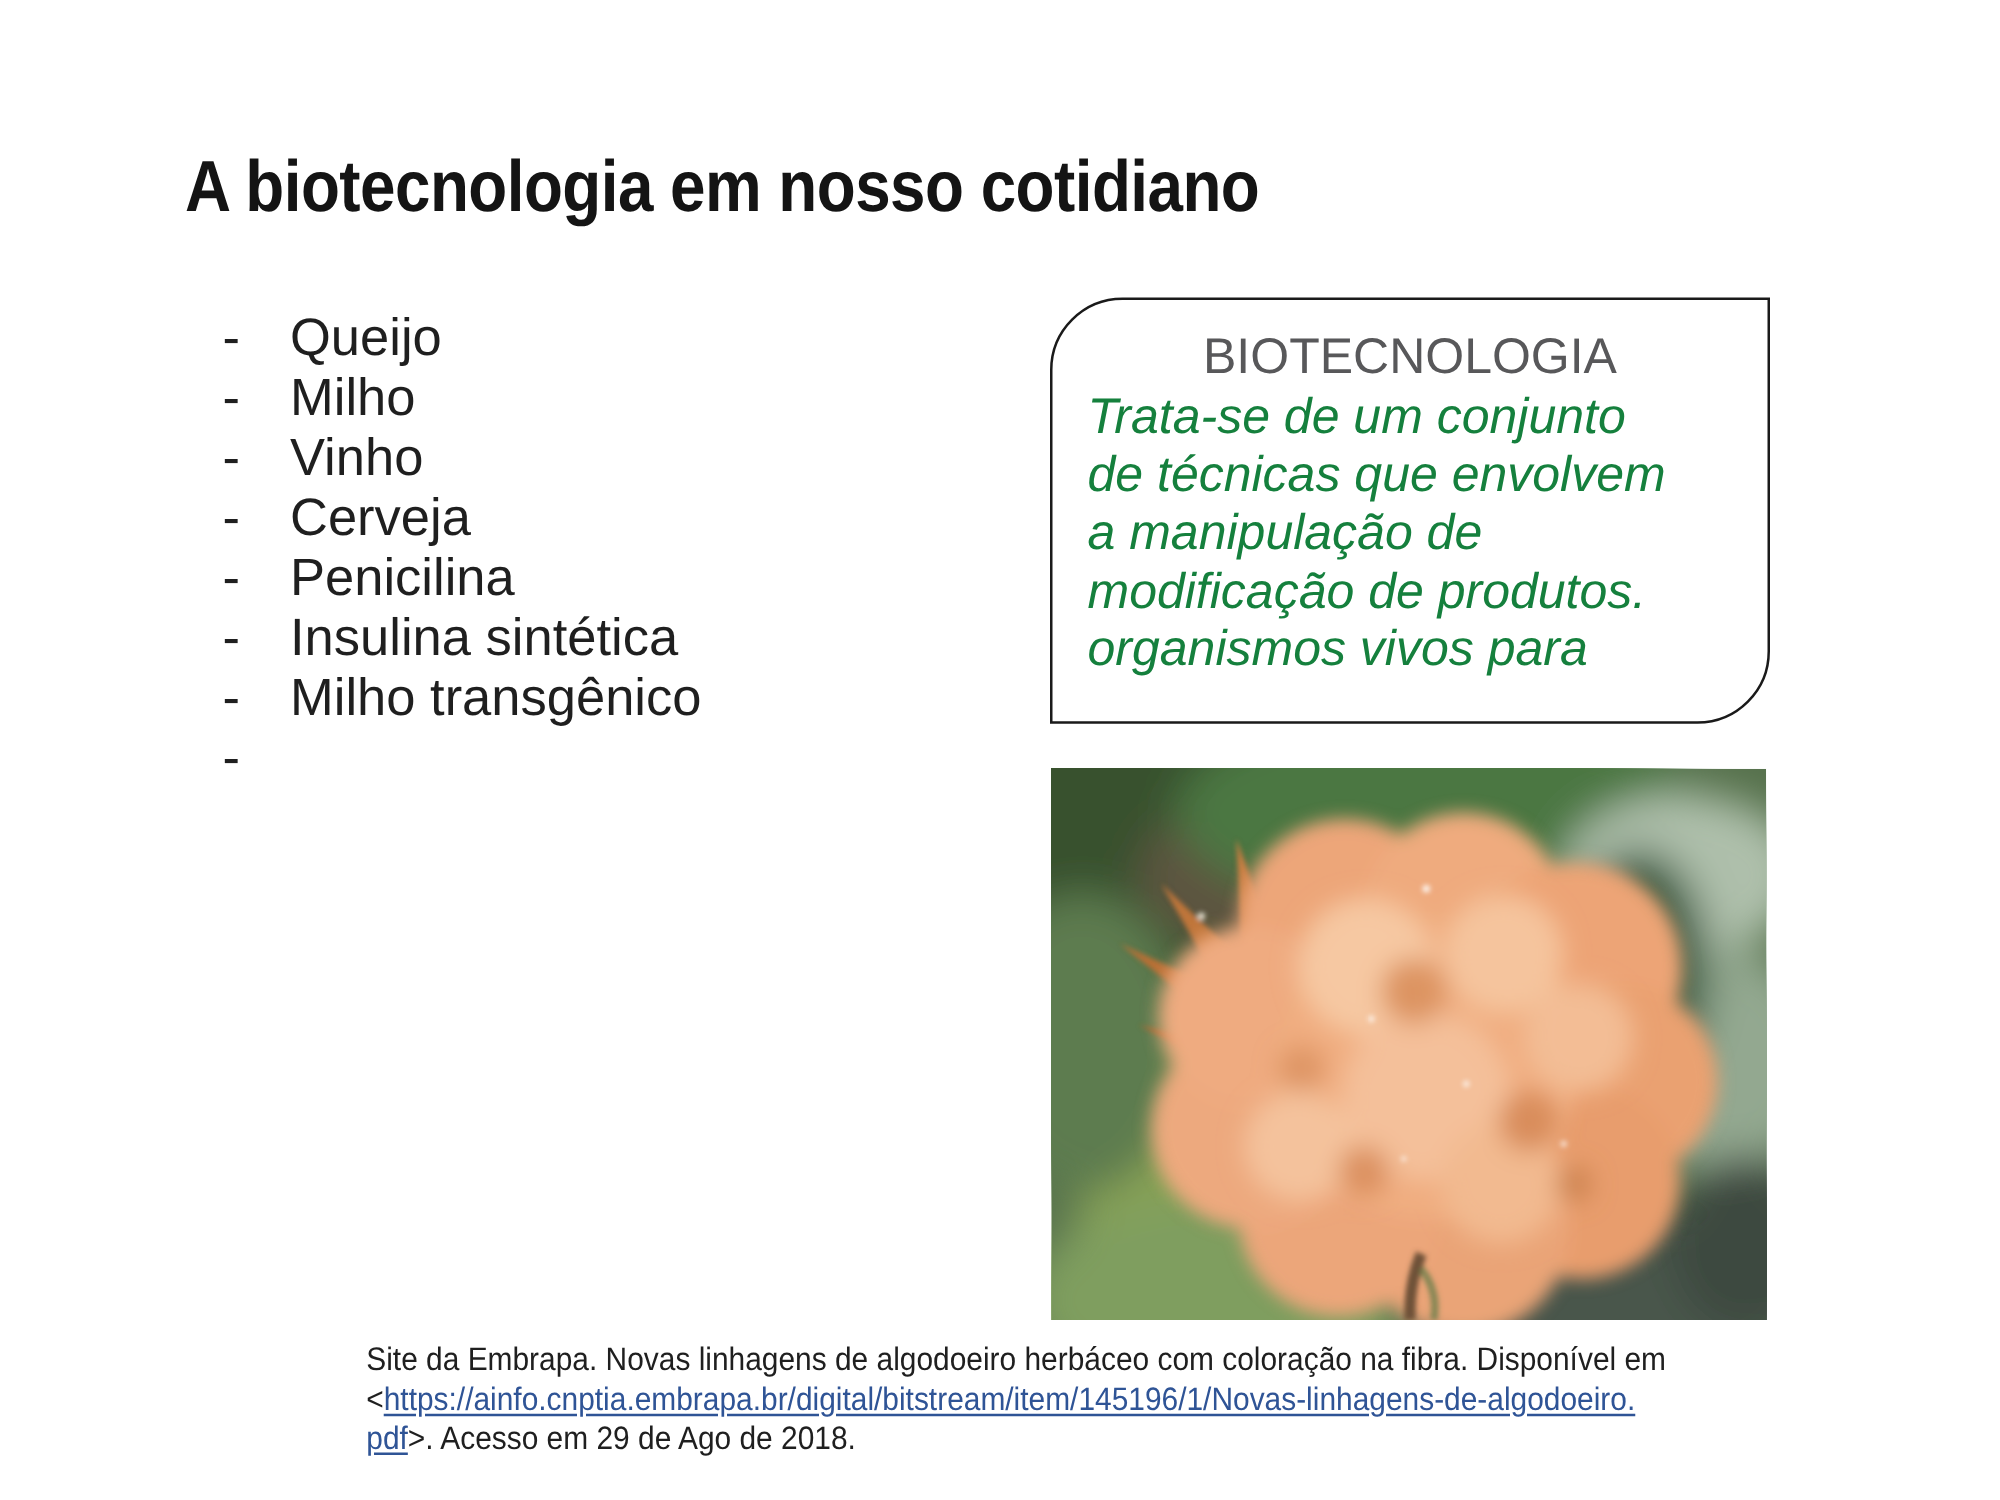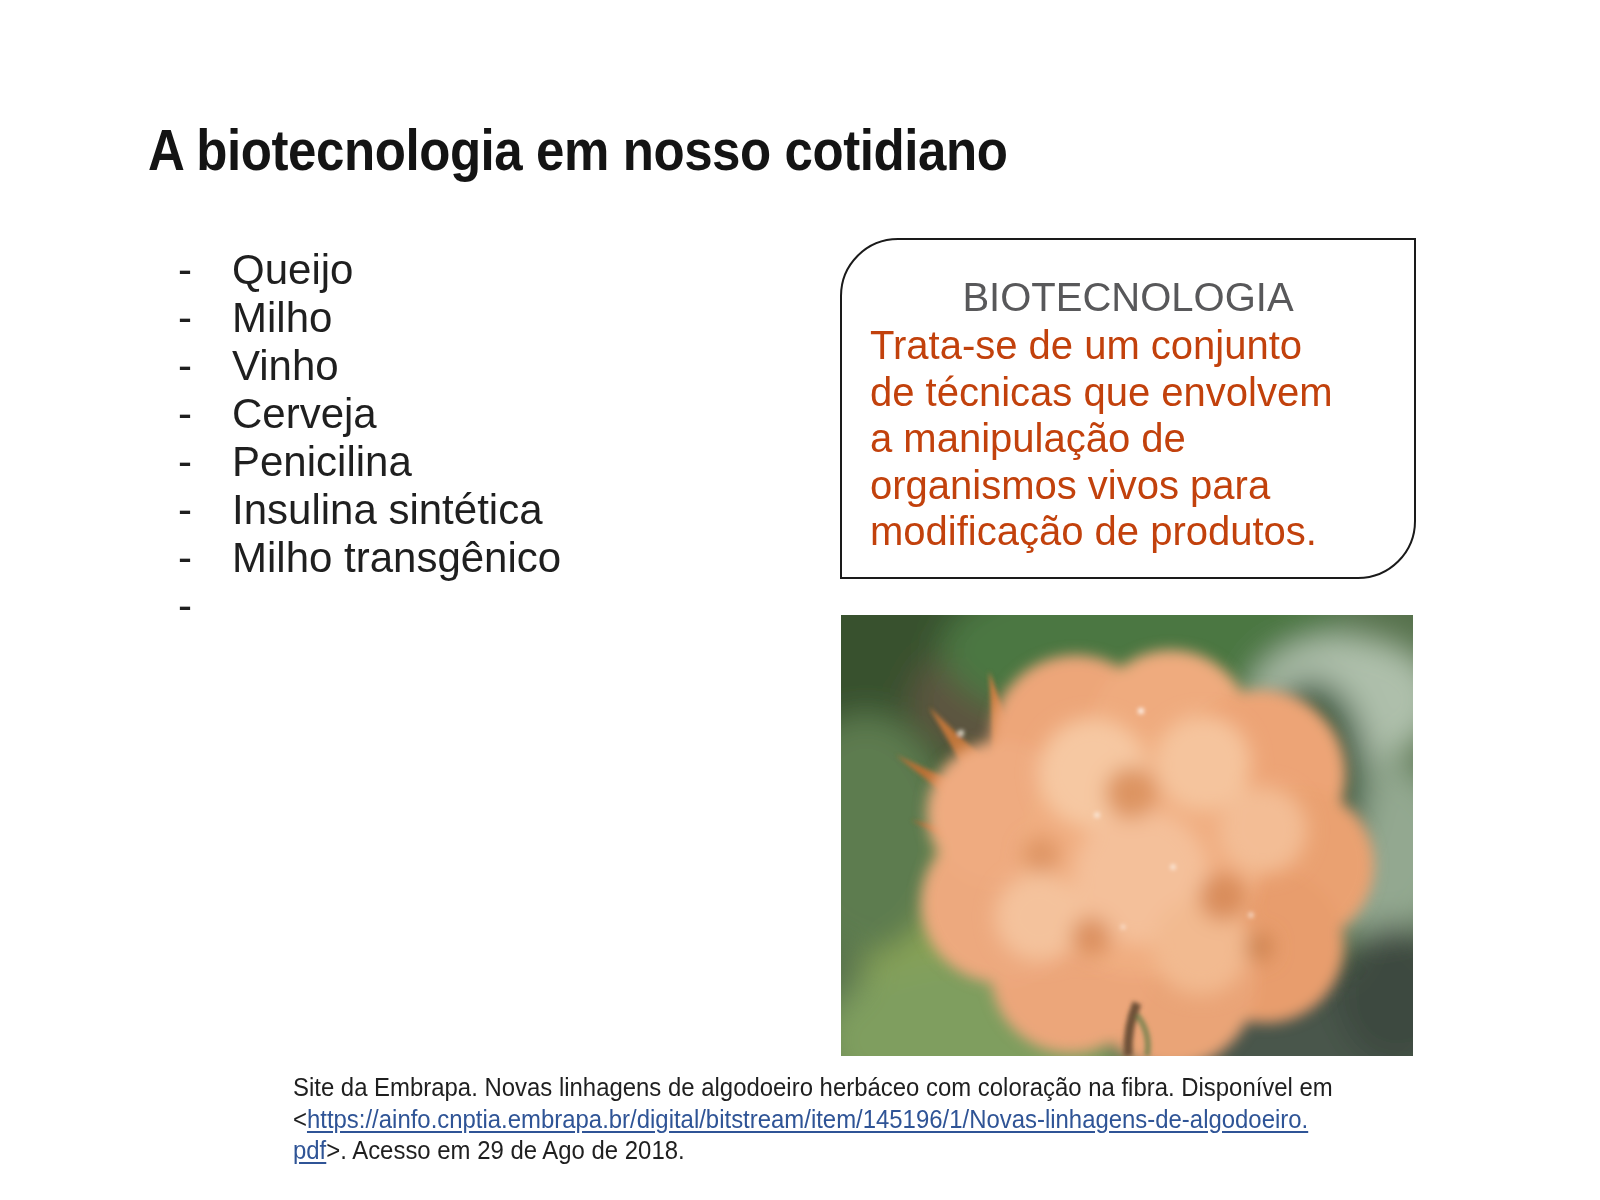--- a/index.html
+++ b/index.html
@@ -25,29 +25,30 @@
   }
   .list-item { display: flex; line-height: 48px; }
   .list-item .dash { width: 54px; flex: 0 0 54px; }
 
   .callout {
     position: absolute; left: 840px; top: 238px;
     width: 576px; height: 341px;
     border: 2px solid #1a1a1a;
     border-radius: 58px 0 58px 0;
     background: #ffffff;
-    padding: 34px 28px 0 28px;
+    padding: 22px 28px 0 28px;
   }
   .callout-title {
     text-align: center; font-size: 40px; color: #58585a;
     line-height: 46px; margin-bottom: 2px;
   }
   .callout-body-line {
-    font-size: 40px; color: #c2410c; line-height: 46.5px;
+    font-size: 40px; color: #15803d; line-height: 46.5px;
     white-space: nowrap;
+    font-style: italic;
   }
 
   .photo {
     position: absolute; left: 841px; top: 615px;
     width: 572px; height: 441px; overflow: hidden;
   }
   .photo svg { display: block; }
 
   .citation {
     position: absolute; left: 293px; top: 1072px;
@@ -100,22 +101,22 @@
       <span class="dash">-</span>
     </div>
   </div>
 
   <div class="callout">
     <div class="callout-title">BIOTECNOLOGIA</div>
     <div class="callout-body">
       <div class="callout-body-line">Trata-se de um conjunto</div>
       <div class="callout-body-line">de técnicas que envolvem</div>
       <div class="callout-body-line">a manipulação de</div>
+      <div class="callout-body-line">modificação de produtos.</div>
       <div class="callout-body-line">organismos vivos para</div>
-      <div class="callout-body-line">modificação de produtos.</div>
     </div>
   </div>
 
   <div class="photo">
     <svg width="572" height="441" viewBox="0 0 572 441" xmlns="http://www.w3.org/2000/svg">
       <defs>
         <filter id="blurBg" x="-40%" y="-40%" width="180%" height="180%">
             <feGaussianBlur stdDeviation="16"></feGaussianBlur>
           </filter>
         <filter id="blurMid" x="-40%" y="-40%" width="180%" height="180%">

